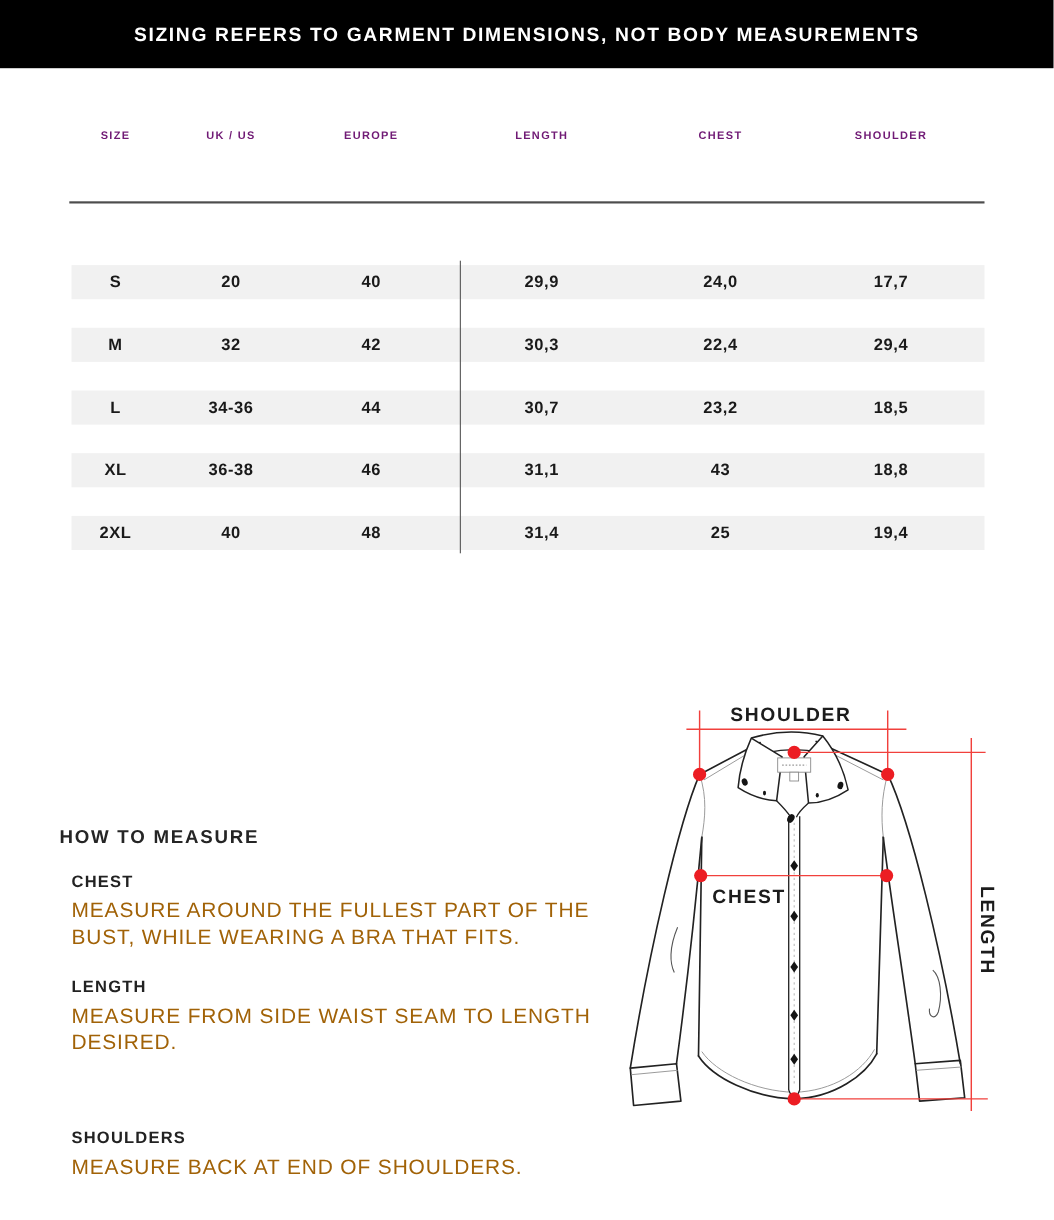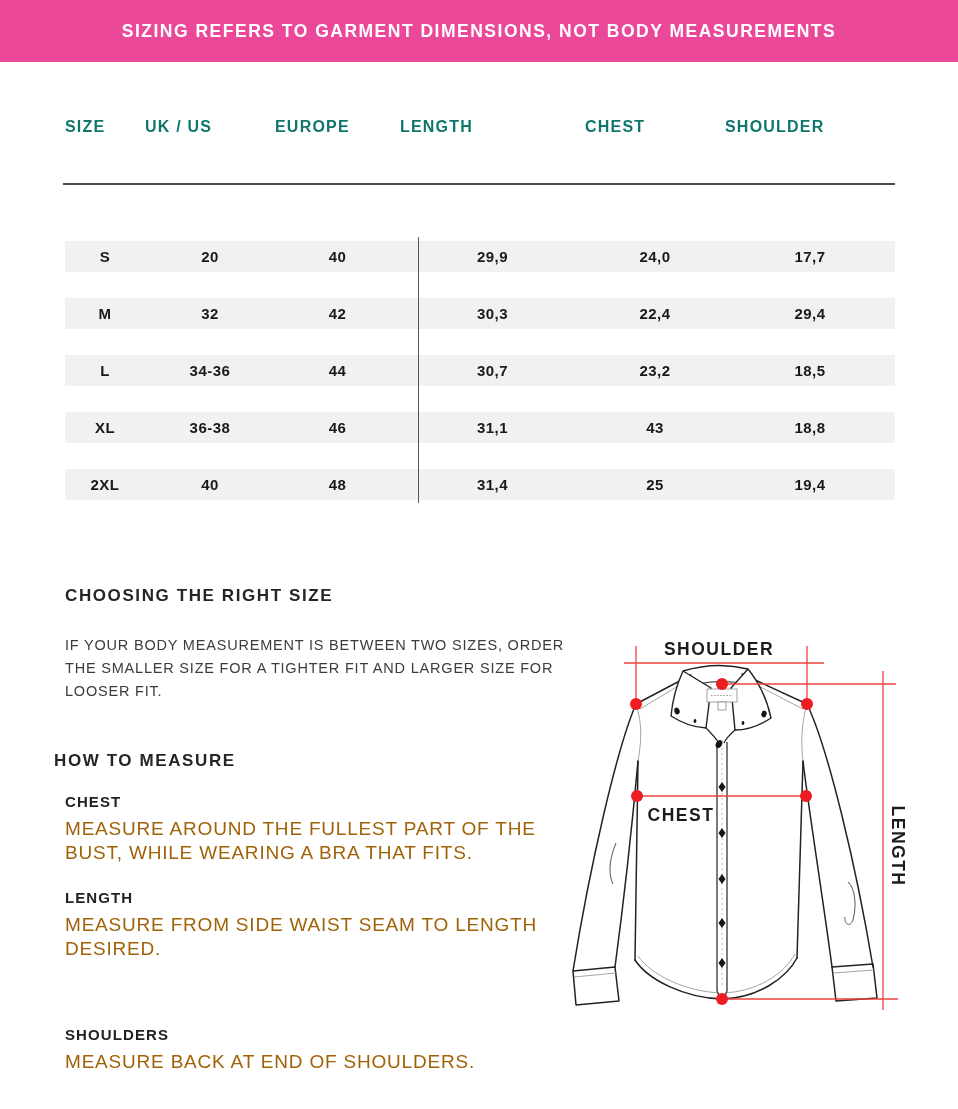--- a/index.html
+++ b/index.html
@@ -1,28 +1,28 @@
 <!DOCTYPE html>
 <html><head>
 <meta charset="utf-8">
 <style>
   * { margin:0; padding:0; box-sizing:border-box; }
   html,body { background:#fff; }
   body { font-family:"Liberation Sans","DejaVu Sans",sans-serif; }
   .page { position:relative; width:958px; height:1109px; background:#fff; overflow:hidden; }
 
   
-  .banner { position:absolute; left:0; top:0; width:958px; height:62px; background:#ec4899;
+  .banner { position:absolute; left:0; top:0; width:958px; height:62px; background:#000000;
             display:flex; align-items:center; justify-content:center; }
   .banner span { color:#fff; font-size:17.5px; font-weight:700; letter-spacing:1.5px; white-space:nowrap; }
 
   
   .tbl-header { position:absolute; left:65px; top:118px; width:830px; display:grid;
                 grid-template-columns:80px 130px 125px 185px 140px 170px; }
-  .tbl-header div { font-size:16px; font-weight:700; letter-spacing:1.2px; color:#0f766e; }
+  .tbl-header div { text-align:center; font-size:10px; font-weight:700; letter-spacing:1.2px; color:#701a75; }
   .rule { position:absolute; left:63px; top:183px; width:832px; height:2px; background:#4d4d4d; }
   .tbl-body { position:absolute; left:65px; top:241px; width:830px; }
   .trow { display:grid; grid-template-columns:80px 130px 125px 185px 140px 170px;
           height:31px; margin-bottom:26px; background:#f1f1f1; align-items:center; }
   .trow div { text-align:center; font-size:15px; font-weight:700; letter-spacing:.5px; color:#191919; }
   .vdiv { position:absolute; left:353px; top:-4px; width:1px; height:266px; background:#555; }
 
   
   .sec-h { font-size:17px; font-weight:700; letter-spacing:1.6px; color:#252525; }
   #choosing { position:absolute; left:65px; top:586px; width:510px; }
@@ -95,24 +95,20 @@
       <div>2XL</div>
       <div>40</div>
       <div>48</div>
       <div>31,4</div>
       <div>25</div>
       <div>19,4</div>
     </div>
     <div class="vdiv"></div>
   </div>
 
-  <div id="choosing">
-    <div class="sec-h">CHOOSING THE RIGHT SIZE</div>
-    <p>IF YOUR BODY MEASUREMENT IS BETWEEN TWO SIZES, ORDER THE SMALLER SIZE FOR A TIGHTER FIT AND LARGER SIZE FOR LOOSER FIT.</p>
-  </div>
 
   <div id="how-heading" class="sec-h">HOW TO MEASURE</div>
 
   <div id="m-chest" class="mblock">
     <h3>CHEST</h3>
     <p>MEASURE AROUND THE FULLEST PART OF THE BUST, WHILE WEARING A BRA THAT FITS.</p>
   </div>
   <div id="m-length" class="mblock">
     <h3>LENGTH</h3>
     <p>MEASURE FROM SIDE WAIST SEAM TO LENGTH DESIRED.</p>

